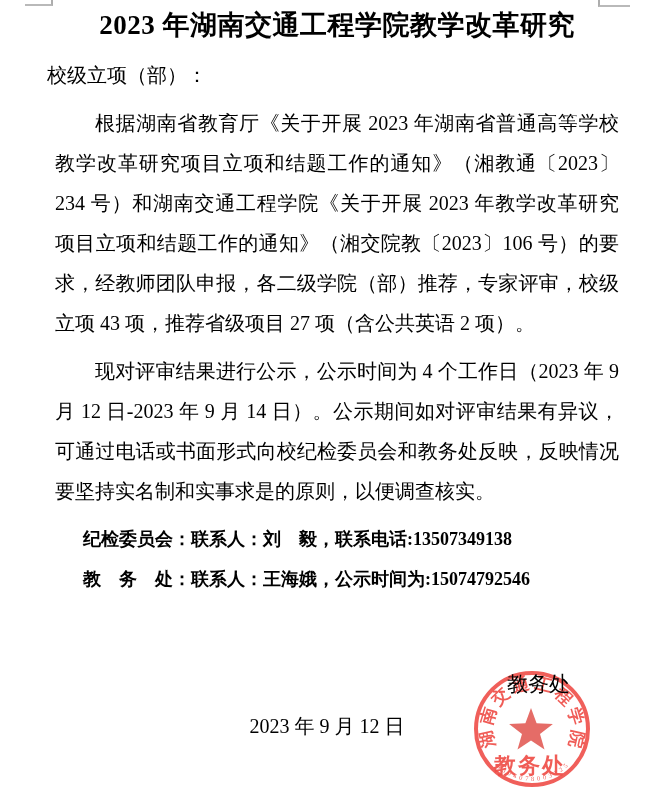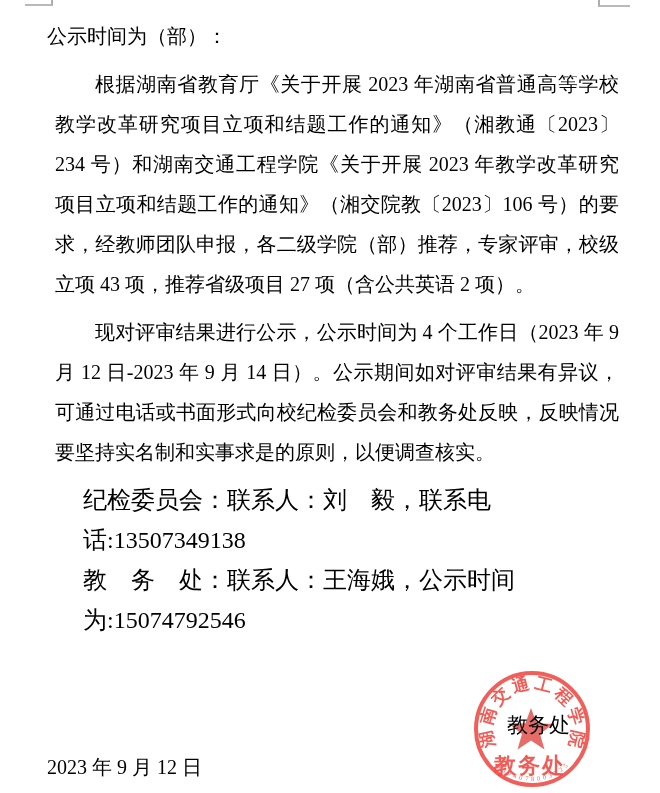--- a/index.html
+++ b/index.html
@@ -8,39 +8,40 @@
     font-family:"Liberation Serif","DejaVu Serif",serif;color:#000;overflow:hidden;
   }
   .crop-mark{position:absolute;top:0;}
   .crop-mark.left{left:25px;width:26px;height:4px;border-bottom:2px solid #b9b9b9;border-right:2px solid #adadad;}
   .crop-mark.right{left:598px;width:30px;height:5px;border-bottom:2px solid #b9b9b9;border-left:2px solid #adadad;}
   .content{position:absolute;left:47px;top:6px;width:580px;}
   .title{font-size:27px;font-weight:bold;line-height:39px;text-align:center;letter-spacing:0.5px;}
   .salutation{font-size:20px;line-height:40px;margin-top:10px;}
   .para{font-size:20px;line-height:40px;text-align:justify;text-indent:2em;margin:8px;}
   .para.second{margin-top:8px;}
-  .contact{font-size:24px;line-height:40px;padding-left:36px;margin:0;}
+  .contact{font-size:18px;line-height:40px;padding-left:36px;margin:0;font-weight:bold;}
   .contact.first{margin-top:5px;}
   .signature{font-size:21px;line-height:40px;text-align:right;padding-right:57px;margin-top:65px;position:relative;z-index:1;}
-  .date{font-size:20px;line-height:40px;text-align:left;padding-right:20px;margin-top:2px;position:relative;z-index:1;}
+  .date{font-size:20px;line-height:40px;text-align:center;padding-right:20px;margin-top:2px;position:relative;z-index:1;}
   .seal{position:absolute;left:466px;top:664px;z-index:2;mix-blend-mode:multiply;opacity:0.92;}
 </style>
 </head>
 <body>
 
 <div class="page">
 
   <div class="crop-mark left"></div>
   <div class="crop-mark right"></div>
 
   <div class="content">
     <div class="title">
+      <div>2023 年湖南交通工程学院教学改革研究</div>
     </div>
 
-    <div class="salutation">公示时间为（部）：</div>
+    <div class="salutation">校级立项（部）：</div>
 
     <p class="para">根据湖南省教育厅《关于开展 2023 年湖南省普通高等学校教学改革研究项目立项和结题工作的通知》（湘教通〔2023〕234 号）和湖南交通工程学院《关于开展 2023 年教学改革研究项目立项和结题工作的通知》（湘交院教〔2023〕106 号）的要求，经教师团队申报，各二级学院（部）推荐，专家评审，校级立项 43 项，推荐省级项目 27 项（含公共英语 2 项）。</p>
     <p class="para second">现对评审结果进行公示，公示时间为 4 个工作日（2023 年 9 月 12 日-2023 年 9 月 14 日）。公示期间如对评审结果有异议，可通过电话或书面形式向校纪检委员会和教务处反映，反映情况要坚持实名制和实事求是的原则，以便调查核实。</p>
 
     <p class="contact first">纪检委员会：联系人：刘　毅，联系电话:13507349138</p>
     <p class="contact">教　务　处：联系人：王海娥，公示时间为:15074792546</p>
 
     <div class="signature">教务处</div>
     <div class="date">2023 年 9 月 12 日</div>
   </div>

